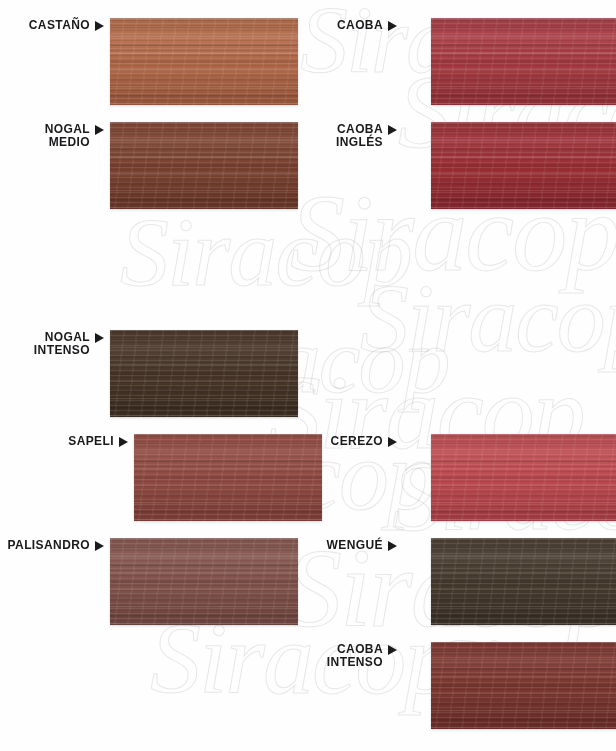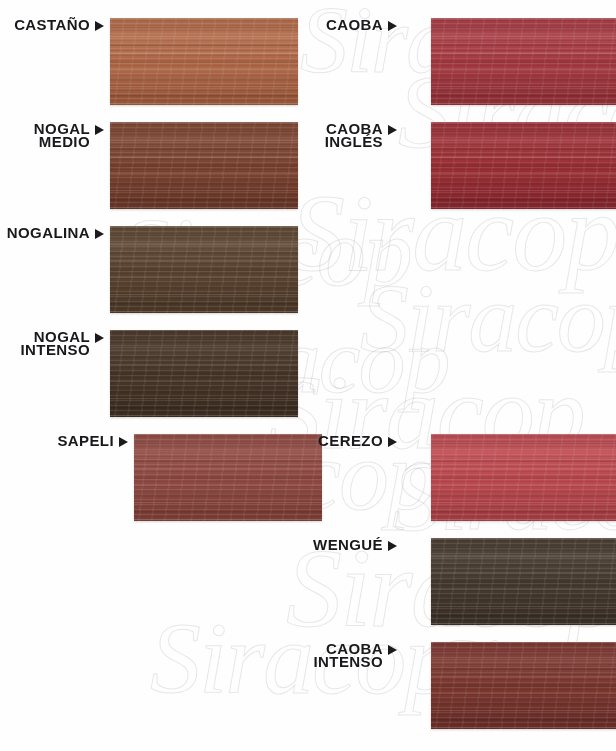--- a/index.html
+++ b/index.html
@@ -62,21 +62,21 @@
     text-align: right;
     display: flex;
     align-items: flex-start;
     justify-content: flex-end;
     gap: 5px;
     padding-top: 1px;
   }
   .row-label {
     font-family: "Liberation Sans", sans-serif;
     font-weight: bold;
-    font-size: 15px;
+    font-size: 12px;
     letter-spacing: 0.4px;
     color: #19191c;
     line-height: 12.5px;
     text-align: right;
     white-space: pre-line;
   }
   .row-arrow {
     display: inline-block;
     width: 0;
     height: 0;
@@ -184,31 +184,20 @@
 MEDIO</span>
         <span class="row-arrow"></span>
       </div>
       <div class="swatch" style="background: linear-gradient(rgb(133, 75, 54) 0%, rgb(122, 66, 48) 40%, rgb(122, 66, 48) 62%, rgb(106, 56, 41) 100%);">
         <div class="grain-c"></div>
         <div class="grain-b"></div>
         <div class="grain-a"></div>
       </div>
     </div>
 
-    <div class="swatch-row col-left" style="top:226px;">
-      <div class="row-label-box">
-        <span class="row-label">NOGALINA</span>
-        <span class="row-arrow"></span>
-      </div>
-      <div class="swatch" style="background: linear-gradient(rgb(100, 76, 55) 0%, rgb(90, 67, 48) 40%, rgb(90, 67, 48) 62%, rgb(78, 58, 41) 100%);">
-        <div class="grain-c"></div>
-        <div class="grain-b"></div>
-        <div class="grain-a"></div>
-      </div>
-    </div>
 
     <div class="swatch-row col-left" style="top:330px;">
       <div class="row-label-box">
         <span class="row-label">NOGAL
 INTENSO</span>
         <span class="row-arrow"></span>
       </div>
       <div class="swatch" style="background: linear-gradient(rgb(80, 60, 46) 0%, rgb(71, 53, 40) 40%, rgb(71, 53, 40) 62%, rgb(61, 46, 34) 100%);">
         <div class="grain-c"></div>
         <div class="grain-b"></div>
@@ -221,20 +210,31 @@
         <span class="row-label">SAPELI</span>
         <span class="row-arrow"></span>
       </div>
       <div class="swatch" style="background: linear-gradient(rgb(153, 82, 74) 0%, rgb(143, 74, 66) 40%, rgb(143, 74, 66) 62%, rgb(127, 64, 56) 100%);">
         <div class="grain-c"></div>
         <div class="grain-b"></div>
         <div class="grain-a"></div>
       </div>
     </div>
 
+    <div class="swatch-row col-left" style="top:538px;">
+      <div class="row-label-box">
+        <span class="row-label">PALISANDRO</span>
+        <span class="row-arrow"></span>
+      </div>
+      <div class="swatch" style="background: linear-gradient(rgb(139, 91, 83) 0%, rgb(128, 82, 74) 40%, rgb(128, 82, 74) 62%, rgb(113, 71, 65) 100%);">
+        <div class="grain-c"></div>
+        <div class="grain-b"></div>
+        <div class="grain-a"></div>
+      </div>
+    </div>
 
 
     <div class="swatch-row col-right" style="top:18px;">
       <div class="row-label-box">
         <span class="row-label">CAOBA</span>
         <span class="row-arrow"></span>
       </div>
       <div class="swatch" style="background: linear-gradient(rgb(174, 65, 73) 0%, rgb(165, 58, 65) 40%, rgb(165, 58, 65) 62%, rgb(148, 50, 56) 100%);">
         <div class="grain-c"></div>
         <div class="grain-b"></div>

